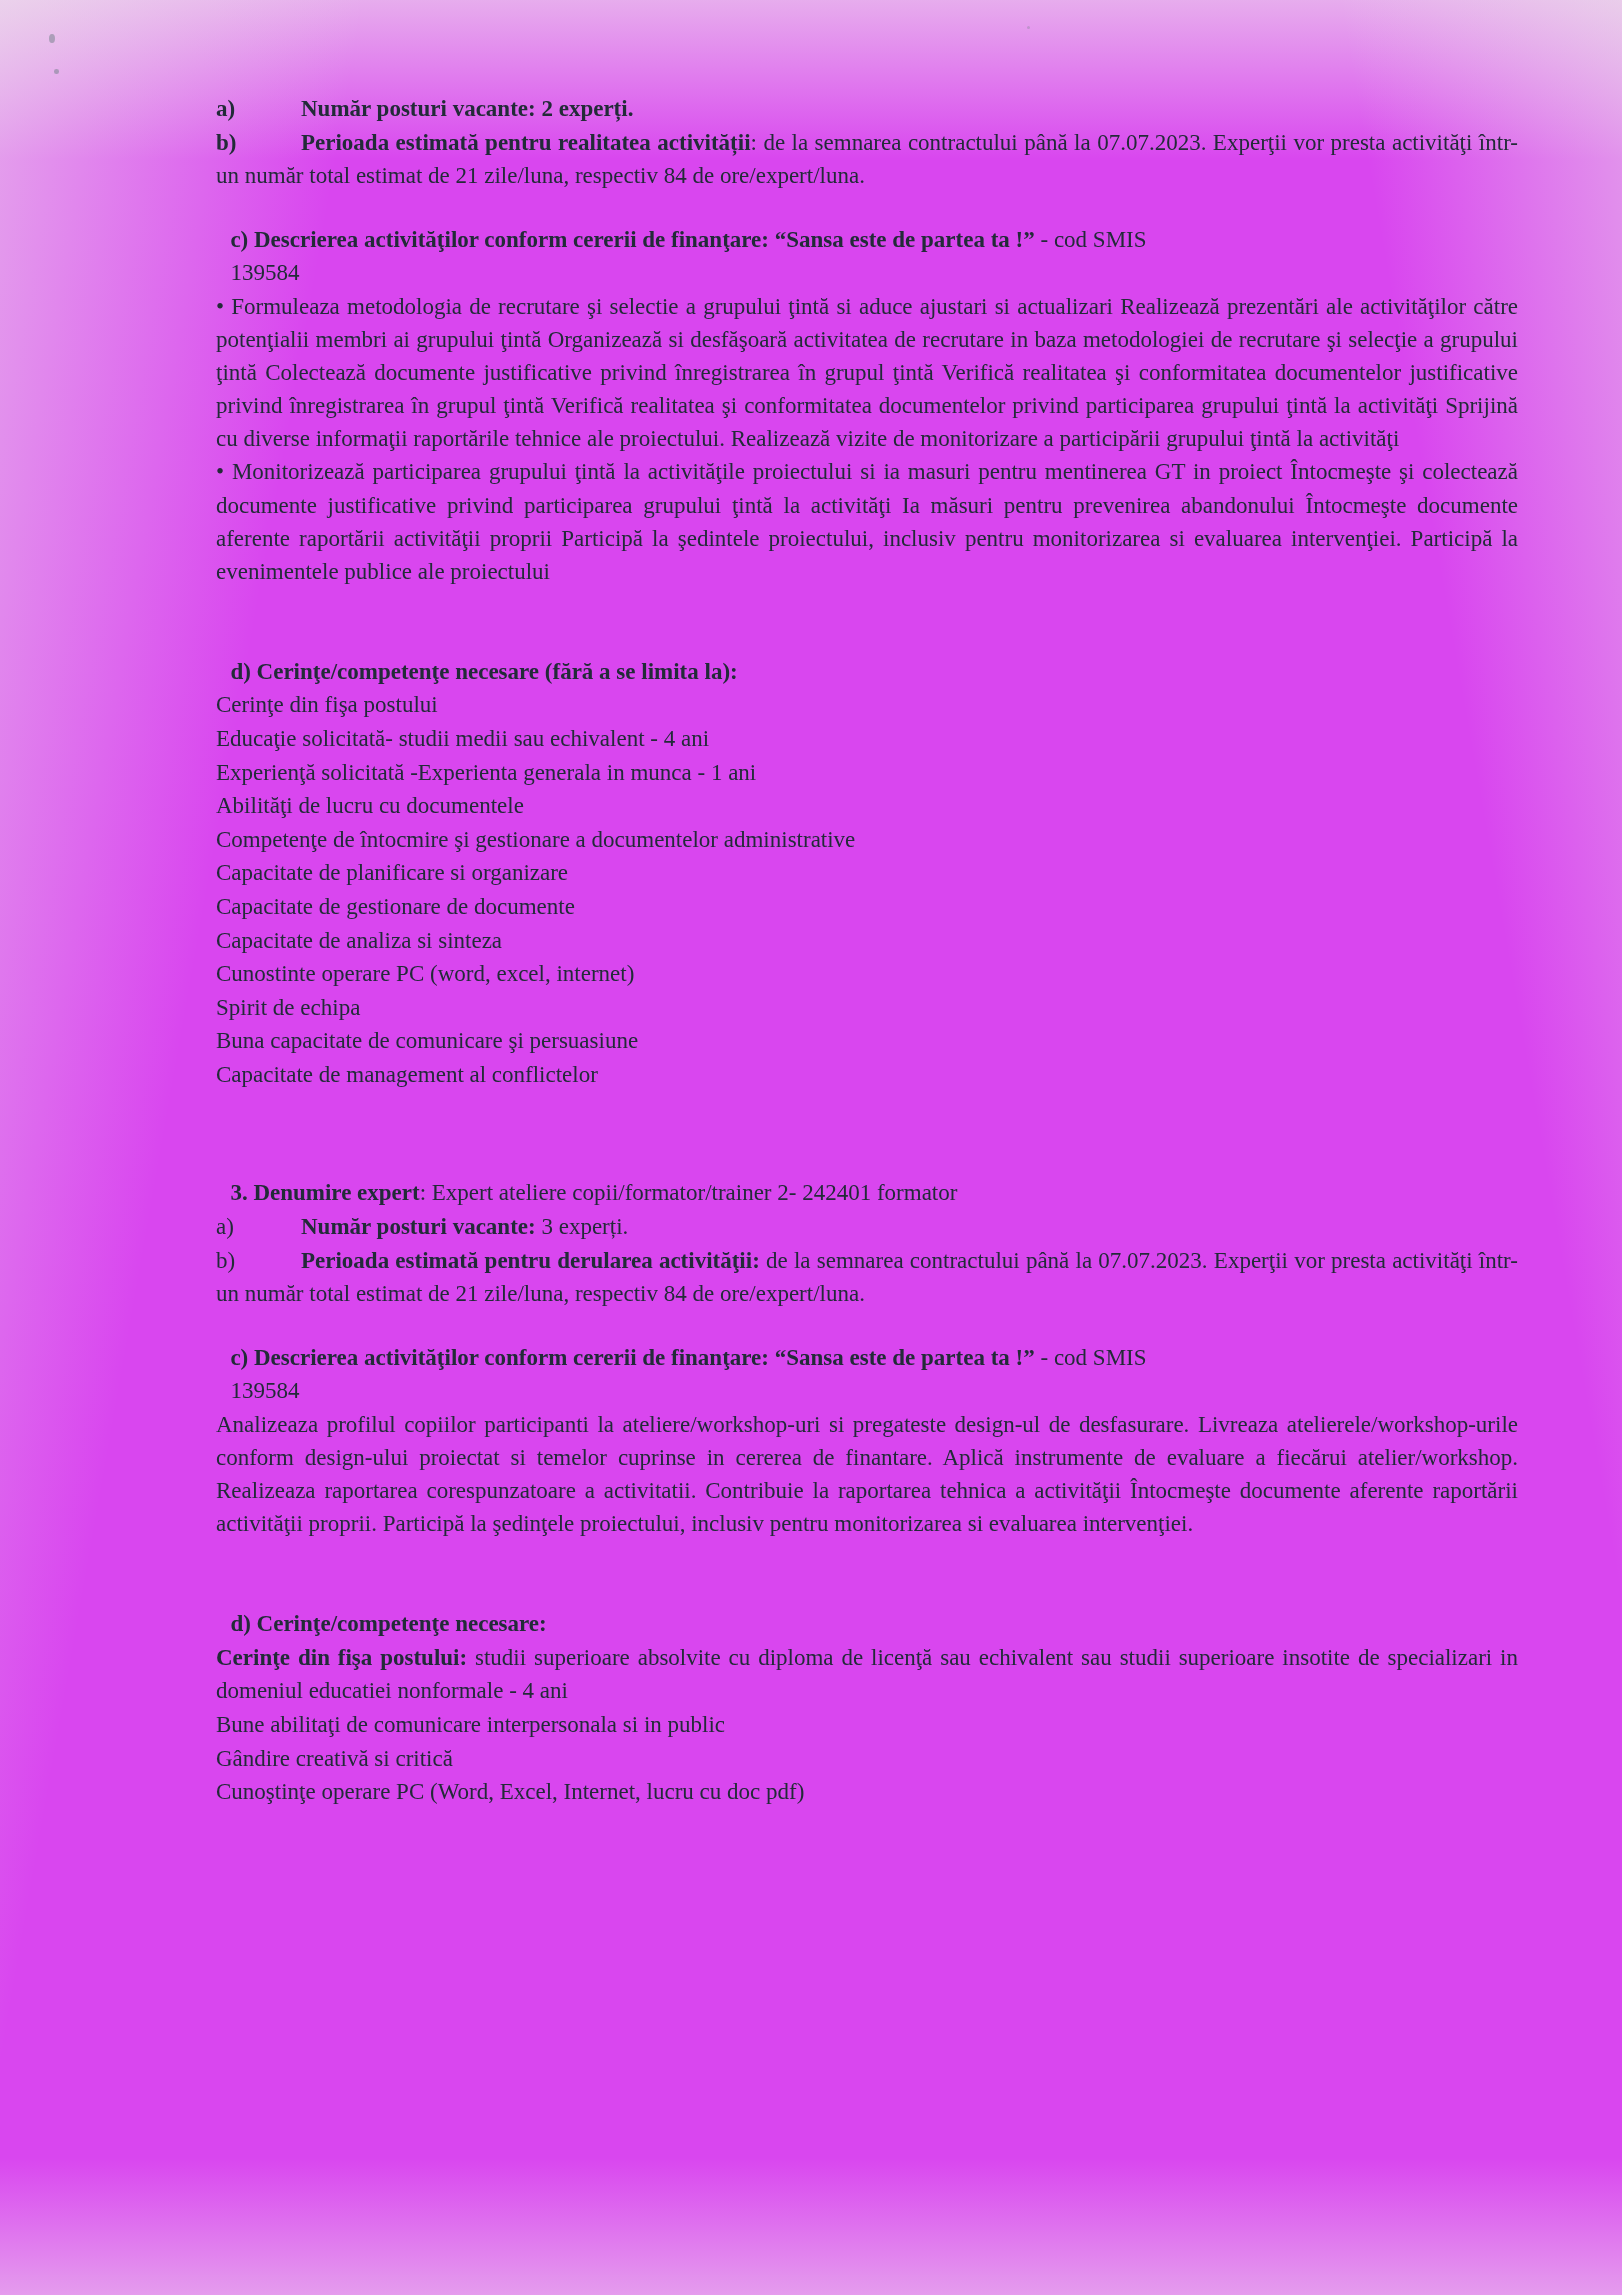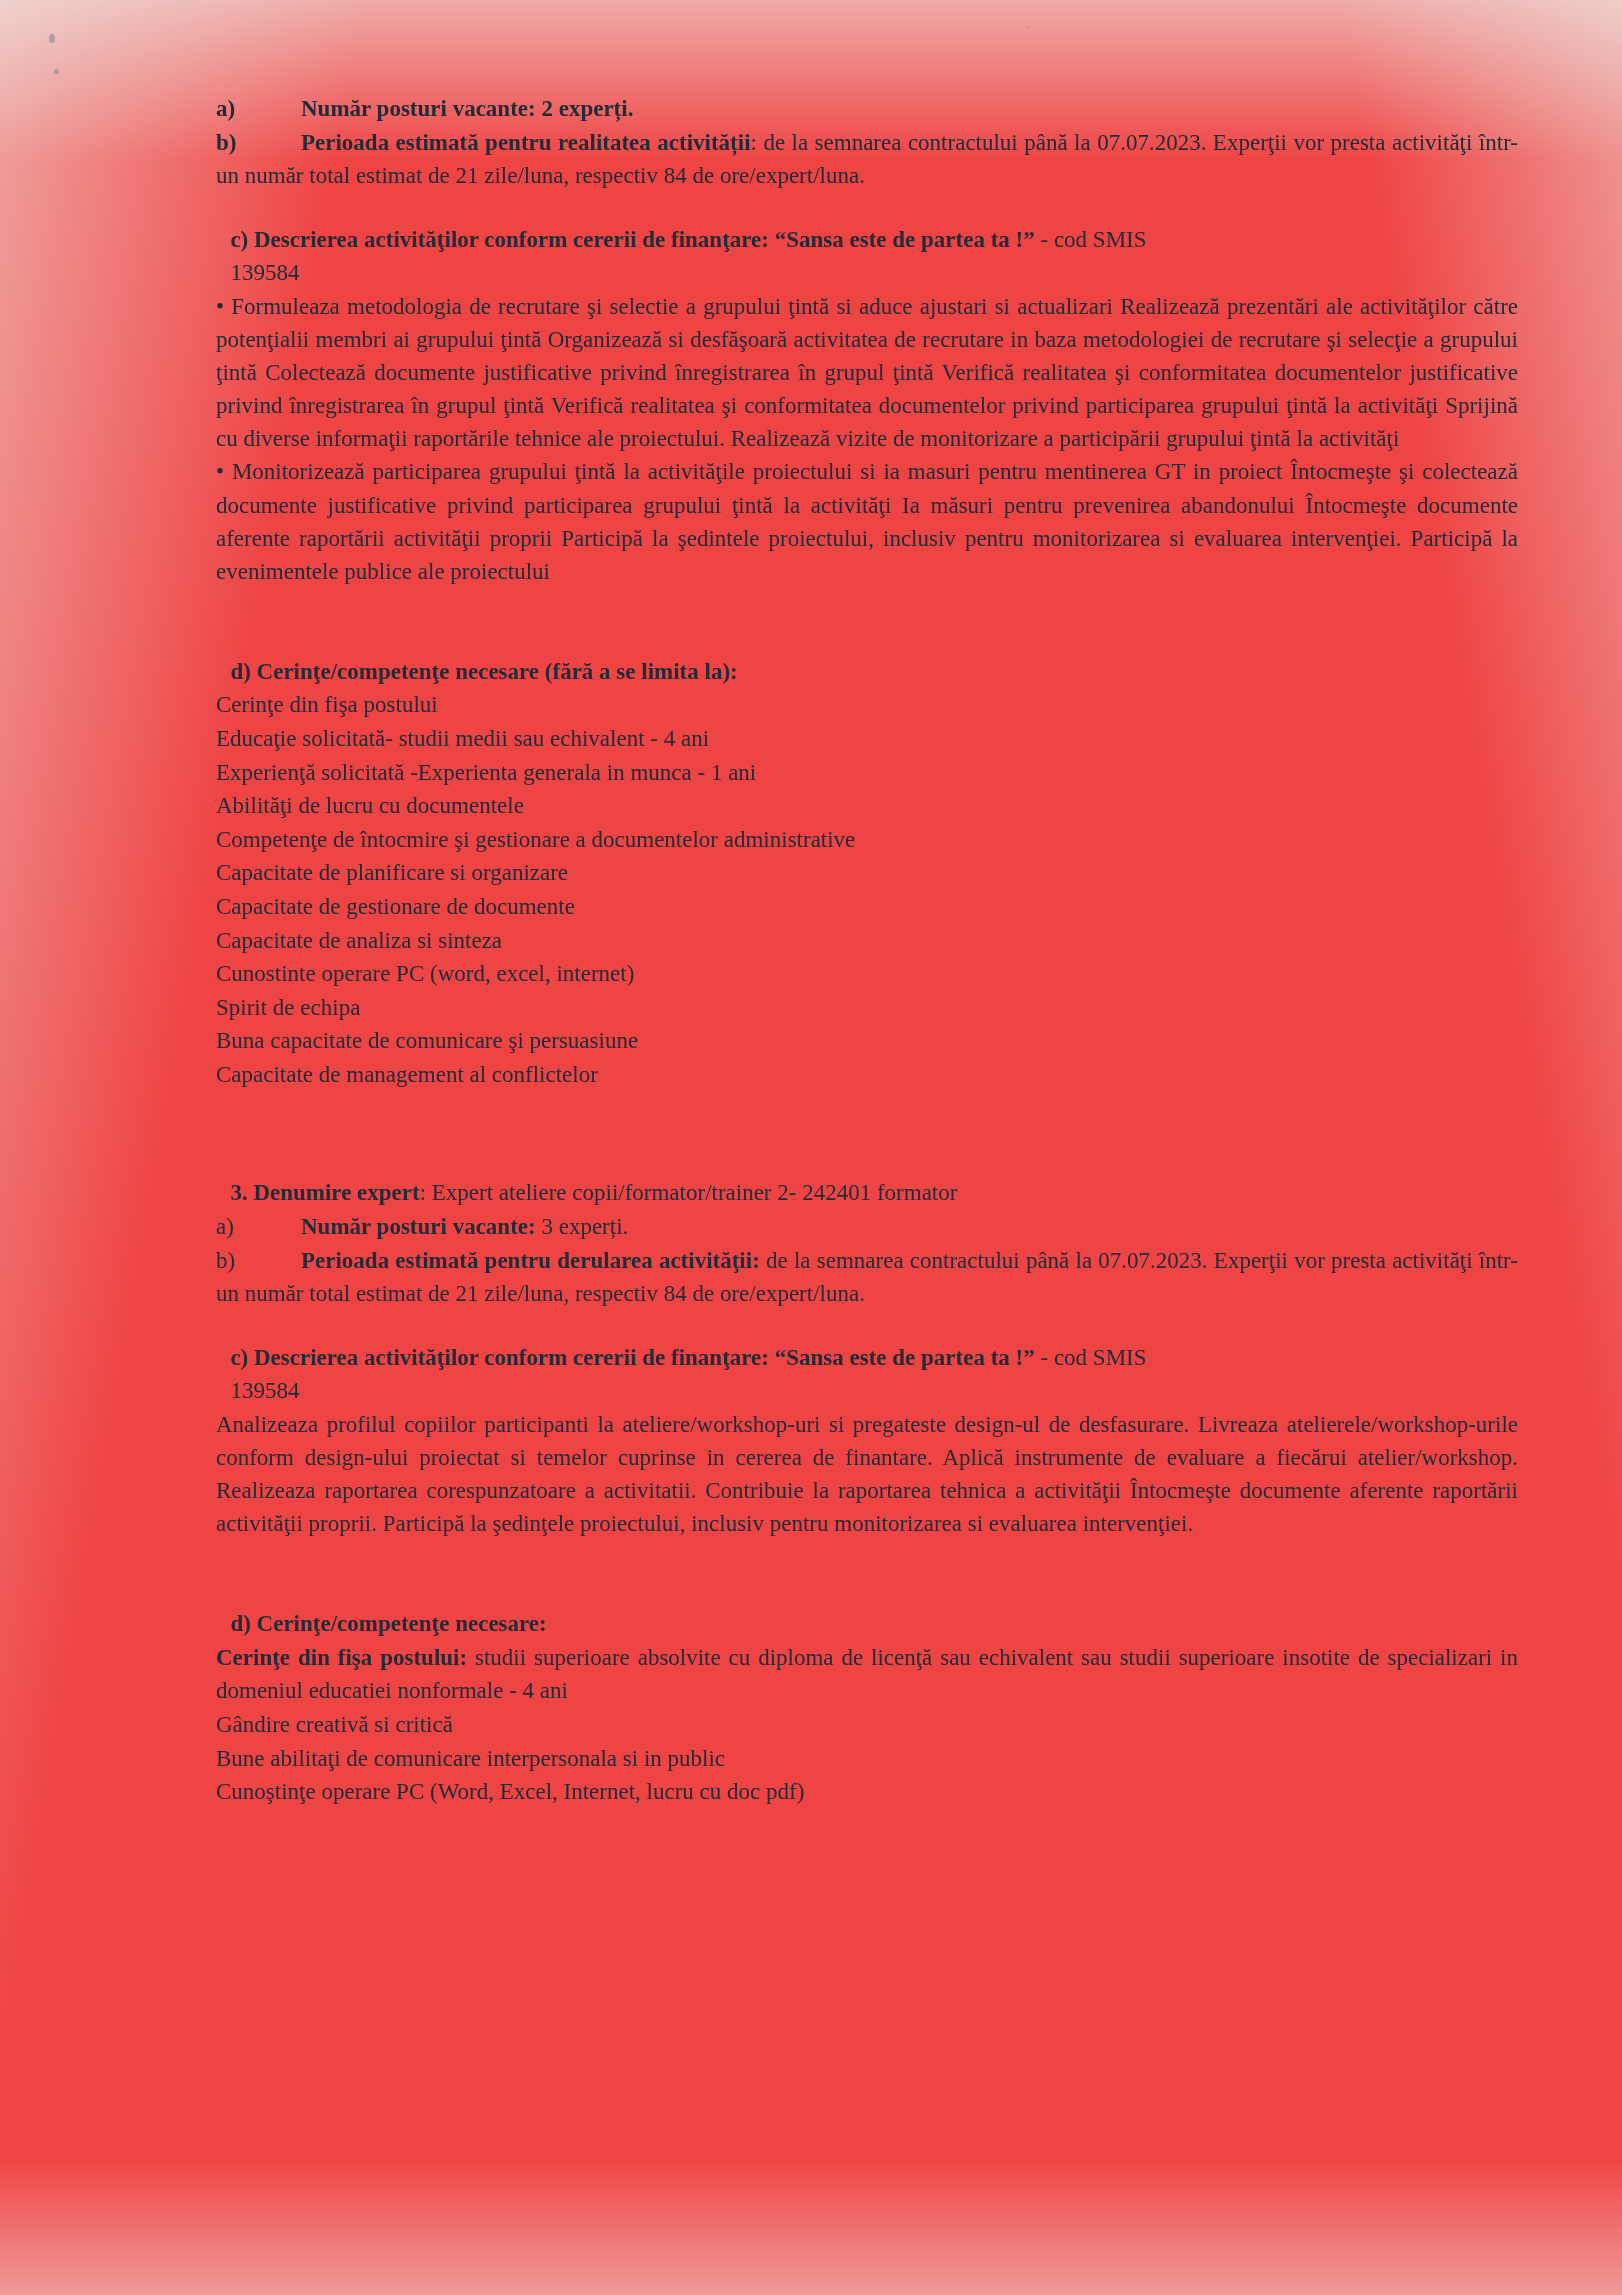--- a/index.html
+++ b/index.html
@@ -11,21 +11,21 @@
     width: 1623px;
     height: 2295px;
     position: relative;
     font-family: "Liberation Serif", serif;
     color: #1b2430;
     overflow: hidden;
   }
   .page {
     position: absolute;
     inset: 0;
-    background: #ef4444;
+    background: #d946ef;
   }
   
   .scan-tint {
     position: absolute;
     inset: 0;
     background:
       linear-gradient(100deg, rgba(238,240,234,0.55) 0%, rgba(255,255,255,0) 18%),
       linear-gradient(260deg, rgba(236,238,232,0.5) 0%, rgba(255,255,255,0) 14%),
       linear-gradient(180deg, rgba(240,241,236,0.6) 0%, rgba(255,255,255,0) 7%),
       linear-gradient(0deg, rgba(240,241,236,0.5) 0%, rgba(255,255,255,0) 6%);
@@ -135,19 +135,19 @@
 
     <div class="gap-md"></div>
 
     <p class="blk indent sec-head">d) Cerinţe/competenţe necesare:</p>
 
     <p class="blk just">
       <b>Cerinţe din fişa postului:</b><span> studii superioare absolvite cu diploma de licenţă sau echivalent sau studii superioare insotite de specializari in domeniul educatiei nonformale - 4 ani</span>
     </p>
 
 
+    <p class="blk">Bune abilitaţi de comunicare interpersonala si in public</p>
     <p class="blk">Gândire creativă si critică</p>
-    <p class="blk">Bune abilitaţi de comunicare interpersonala si in public</p>
     <p class="blk">Cunoştinţe operare PC (Word, Excel, Internet, lucru cu doc pdf)</p>
 
   </div>
 </div>
 
 
 </body></html>

